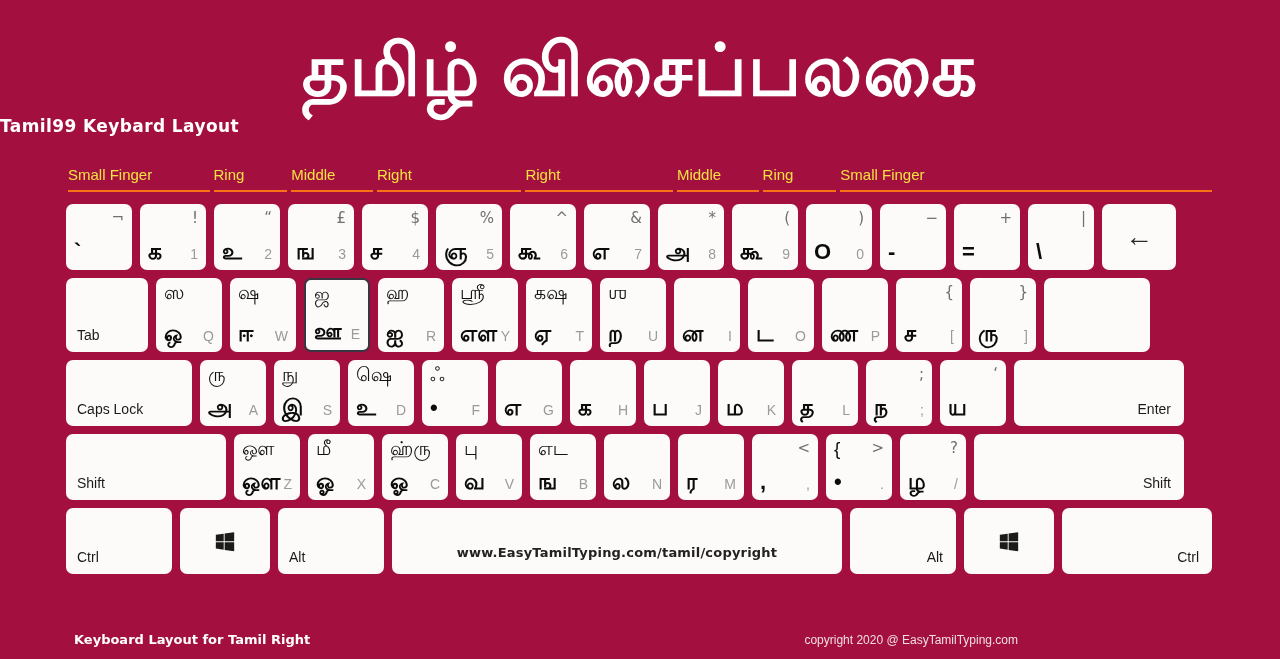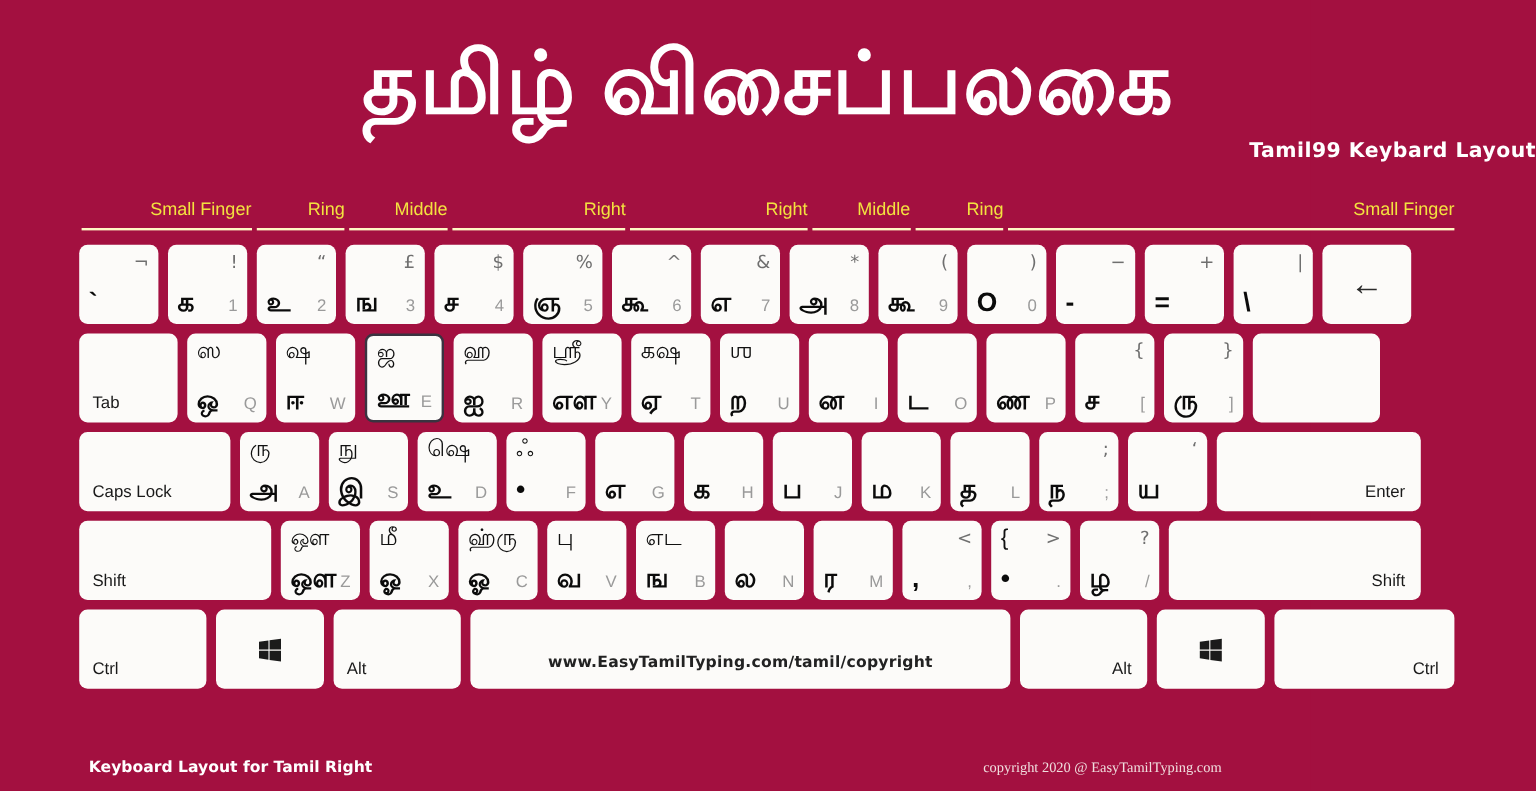--- a/index.html
+++ b/index.html
@@ -35,44 +35,44 @@
     font-weight: 700;
     letter-spacing: 1px;
     font-family: "Liberation Sans", "DejaVu Sans", sans-serif;
     white-space: nowrap;
   }
   .title-sub {
     position: absolute;
     top: 116px;
     left: 0;
     width: 1280px;
-    text-align: right;
+    text-align: left;
     color: #ffffff;
     font-size: 17px;
     font-weight: 700;
     letter-spacing: 0.4px;
     font-family: "DejaVu Sans", sans-serif;
   }
 
   
   .finger-row {
     position: absolute;
     top: 166px;
     left: 68px;
     width: 1144px;
     height: 26px;
     display: flex;
   }
   .finger-seg {
     position: relative;
     height: 26px;
-    border-bottom: 2px solid #fef9c3;
+    border-bottom: 2px solid #f97316;
     display: flex;
     align-items: flex-start;
-    justify-content: flex-end;
+    justify-content: flex-start;
     box-sizing: border-box;
     margin-right: 4px;
   }
   .finger-seg:last-child { margin-right: 0; }
   .finger-seg span {
     color: #f3e23f;
     font-size: 15px;
     line-height: 17px;
     font-family: "Liberation Sans", sans-serif;
   }
@@ -197,21 +197,21 @@
     font-size: 13px;
     font-weight: 700;
     font-family: "DejaVu Sans", sans-serif;
   }
   .foot-right {
     position: absolute;
     right: 74px;
     bottom: 12px;
     color: #f0dede;
     font-size: 12px;
-    font-family: Liberation Serif, serif;
+    font-family: Liberation Sans, sans-serif;
     margin-top: 12px;
   }
 </style>
 </head>
 <body>
 
 <div id="root">
 
   <div class="title-tamil">தமிழ் விசைப்பலகை</div>
   <div class="title-sub">Tamil99 Keybard Layout</div>

